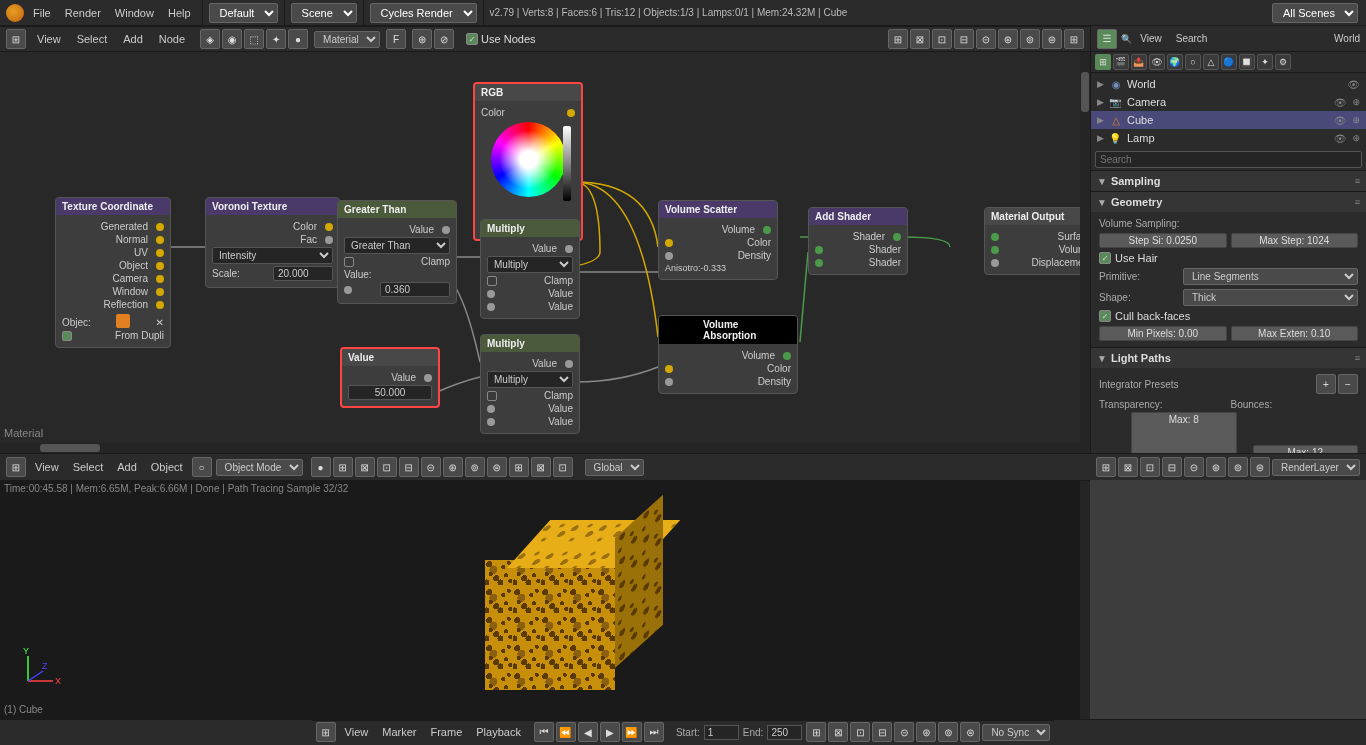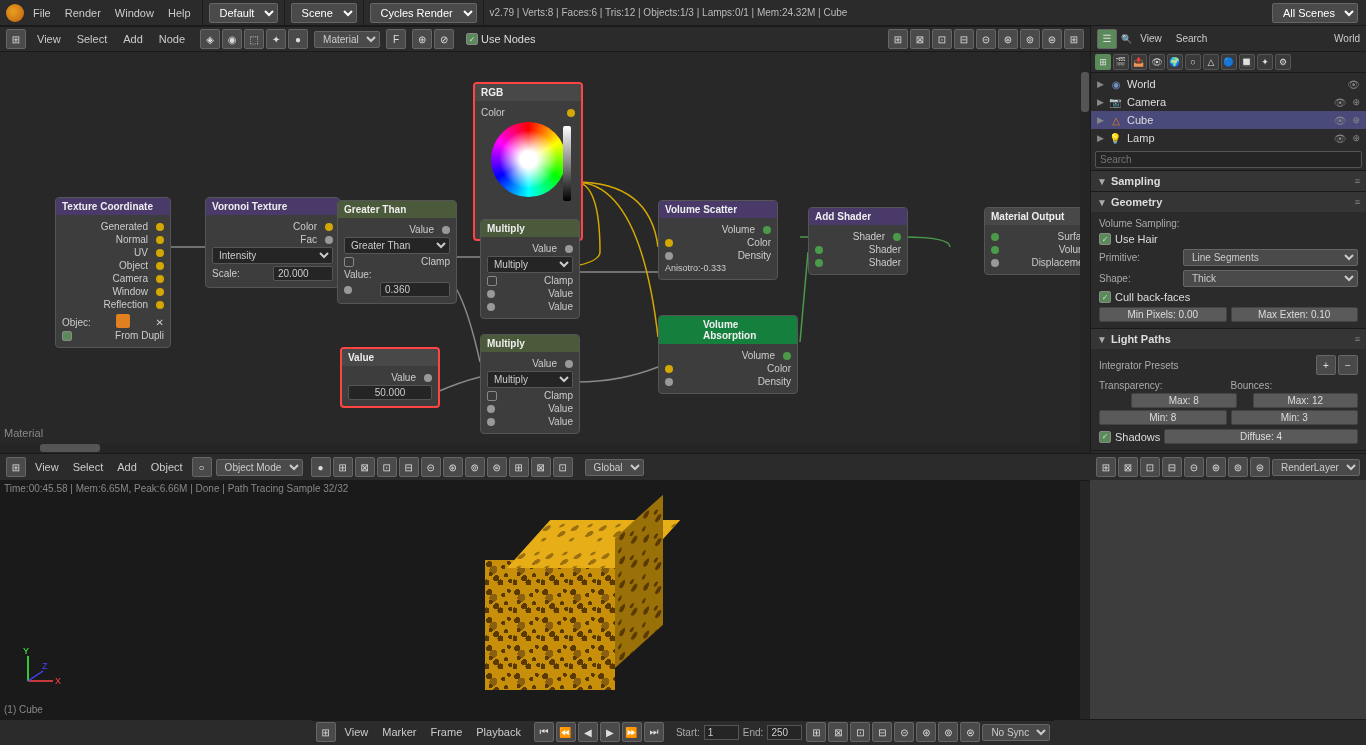--- a/index.html
+++ b/index.html
@@ -636,21 +636,21 @@
               <span class="node-label">Volume</span>
             </div>
             <div class="node-row">
               <span class="socket socket-grey"></span>
               <span class="node-label">Displacement</span>
             </div>
           </div>
         </div>
 
         <div class="node node-volume-absorption" style="width:140px;">
-          <div class="node-header" style="background:#15803d;padding-left:44px;">Volume Absorption</div>
+          <div class="node-header" style="background:#000000;padding-left:44px;">Volume Absorption</div>
           <div class="node-body">
             <div class="node-row" style="justify-content:flex-end;">
               <span class="node-label">Volume</span>
               <span class="socket socket-green"></span>
             </div>
             <div class="node-row">
               <span class="socket socket-yellow"></span>
               <span class="node-label">Color</span>
             </div>
             <div class="node-row">
@@ -741,20 +741,28 @@
         <div class="prop-header">
           <span class="section-tri">▼</span>
           <span>Geometry</span>
           <span style="margin-left:auto; font-size:9px; color:#888;">≡</span>
         </div>
         <div class="prop-body">
           <div class="prop-row">
             <span class="prop-label">Volume Sampling:</span>
           </div>
           <div class="prop-row">
+            <div class="prop-value" style="background:#5a5a5a; cursor:pointer;">
+              <span>Step Si:</span>&nbsp;<span>0.0250</span>
+            </div>
+            <div class="prop-value" style="background:#5a5a5a; cursor:pointer;">
+              <span>Max Step:</span>&nbsp;<span>1024</span>
+            </div>
+          </div>
+          <div class="prop-row">
             <div class="prop-check">✓</div>
             <span>Use Hair</span>
           </div>
           <div class="prop-row">
             <span class="prop-label">Primitive:</span>
             <select class="mode-select" style="flex:1;">
               <option>Line Segments</option>
             </select>
           </div>
           <div class="prop-row">
@@ -796,21 +804,21 @@
 
           <div style="display:flex; gap:4px; margin:3px 0 1px;">
             <span style="flex:1; color:#aaa; font-size:10px;">Transparency:</span>
             <span style="flex:1; color:#aaa; font-size:10px;">Bounces:</span>
           </div>
 
           <div style="display:flex; gap:16px; margin:2px 0;padding-left:32px;">
             <div class="prop-value" style="flex:1; cursor:pointer; background:#5a5a5a;">
               Max: <span>8</span>
             </div>
-            <div class="prop-value" style="flex:1; cursor:pointer; background:#5a5a5a;">
+            <div class="prop-value" style="flex:1; cursor:pointer; background:#5a5a5a;margin-top:33px;">
               Max: <span>12</span>
             </div>
           </div>
 
           <div style="display:flex; gap:4px; margin:2px 0;">
             <div class="prop-value" style="flex:1; cursor:pointer; background:#5a5a5a;">
               Min: <span>8</span>
             </div>
             <div class="prop-value" style="flex:1; cursor:pointer; background:#5a5a5a;">
               Min: <span>3</span>

